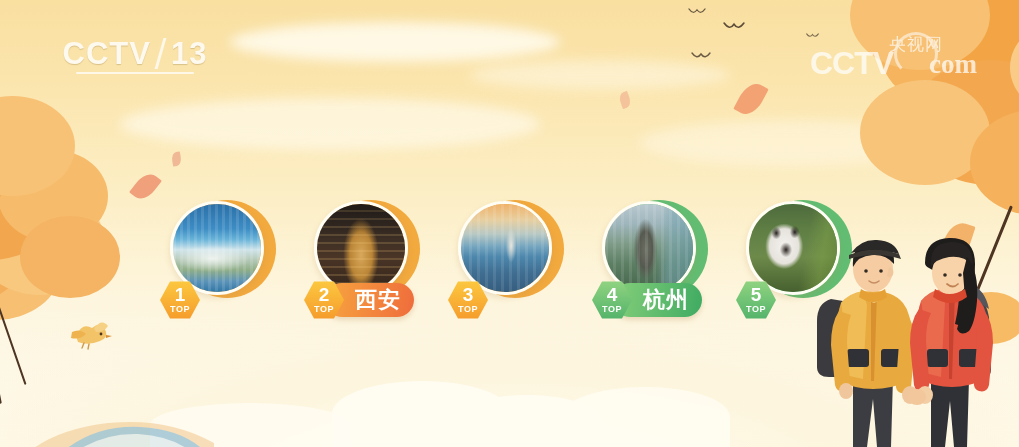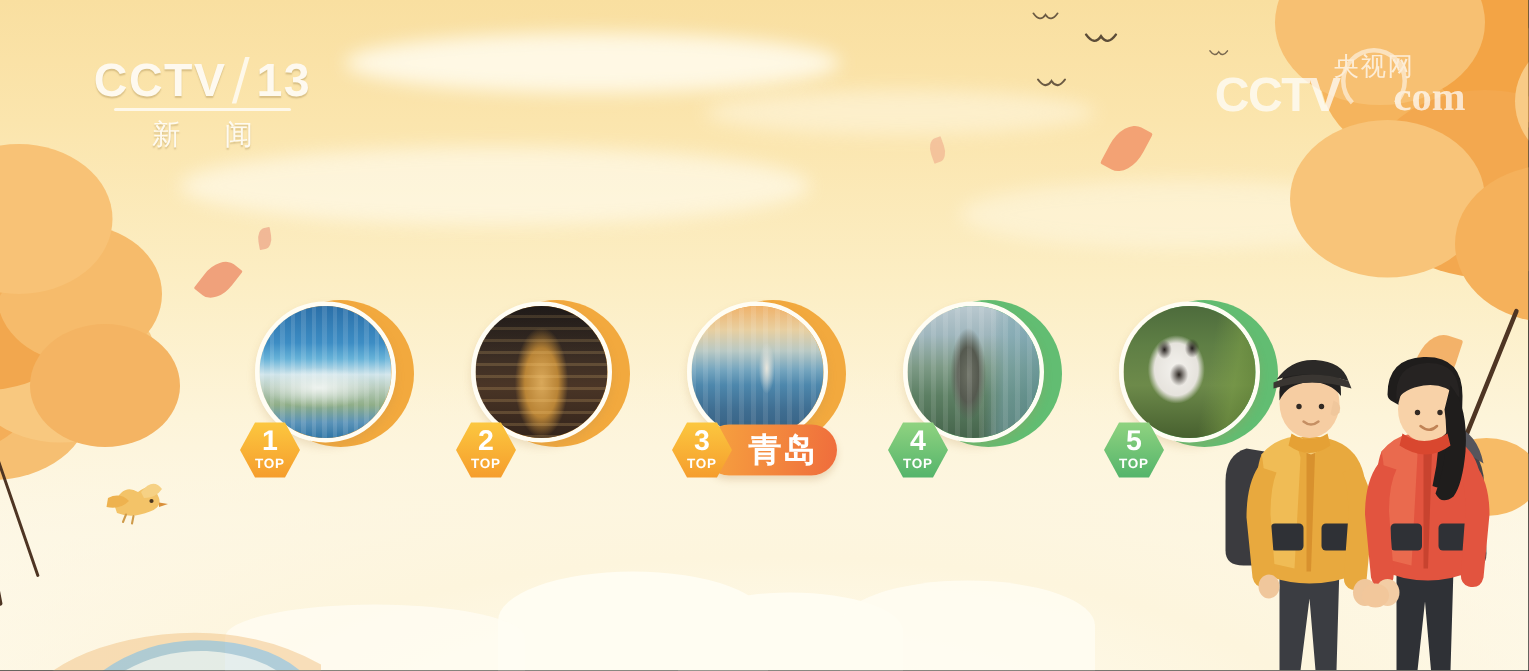--- a/index.html
+++ b/index.html
@@ -146,21 +146,20 @@
 
     <div class="blob" style="left:96px;top:332px;width:70px;height:52px;background:#f7bb66;"></div>
   </div>
 
   <div id="cctvlogo">
     <div class="row1">
       <span>CCTV</span>
       <span class="slashnum"><span>13</span></span>
     </div>
     <div class="rule"></div>
-    <div class="row2">新 闻</div>
   </div>
 
   <div id="watermark">
     <div id="wmring"></div>
     <div class="wmrow">
       <div class="wmleft">CCTV</div>
       <div class="wmright">
         <span class="wmcn">央视网</span>
         <span class="wmcom">com</span>
       </div>
@@ -191,52 +190,53 @@
         <div class="ph" style="background:linear-gradient(180deg,#2a2320 0%,#3a2d24 35%,#4a3526 60%,#33241b 100%);"></div>
         <div class="ph" style="background:radial-gradient(28% 58% at 50% 58%, #d9a85a 0%, #b98436 45%, rgba(0,0,0,0) 72%);"></div>
         <div class="ph" style="background:repeating-linear-gradient(0deg,rgba(255,210,130,.18) 0 2px,rgba(0,0,0,0) 2px 8px);"></div>
         <div class="ph" style="background:linear-gradient(180deg,rgba(0,0,0,.25),rgba(0,0,0,0) 40%);"></div>
       </div>
       <div class="badge">
         <div class="hex" style="background:linear-gradient(180deg,#fcc940,#f59b2c);">
           <span class="n">2</span>
           <span class="t">TOP</span>
         </div>
+        <div class="pill" style="background:linear-gradient(100deg,#f7a63f,#ef6c3c);">西安</div>
       </div>
     </div>
 
     <div class="rank">
       <div class="arc" style="background:#f2a93e;"></div>
       <div class="photo">
         <div class="ph" style="background:linear-gradient(180deg,#f0b26a 0%,#e8cfa0 18%,#b9c9c4 34%,#76a6bf 48%,#4d87ac 60%,#3f6e92 78%,#355d7e 100%);"></div>
         <div class="ph" style="background:repeating-linear-gradient(90deg,rgba(255,255,255,.1) 0 3px,rgba(0,0,0,0) 3px 8px);"></div>
         <div class="ph" style="background:radial-gradient(8% 26% at 57% 47%, #e8e6dd 0%, rgba(232,230,221,0) 75%);"></div>
       </div>
       <div class="badge">
         <div class="hex" style="background:linear-gradient(180deg,#fcc940,#f59b2c);">
           <span class="n">3</span>
           <span class="t">TOP</span>
         </div>
-        <div class="pill" style="background:linear-gradient(100deg,#f7a63f,#ef6c3c);">青岛</div>
       </div>
     </div>
 
     <div class="rank">
       <div class="arc" style="background:#62bd72;"></div>
       <div class="photo">
         <div class="ph" style="background:linear-gradient(180deg,#b9c8cf 0%,#9fb6bd 22%,#7d9a86 46%,#5c7f63 68%,#45644b 100%);"></div>
         <div class="ph" style="background:radial-gradient(20% 52% at 46% 52%, #6b6f63 0%, #55594f 40%, rgba(0,0,0,0) 68%);"></div>
         <div class="ph" style="background:linear-gradient(95deg,rgba(0,0,0,0) 58%,rgba(120,165,175,.55) 72%,rgba(95,150,165,.6) 100%);"></div>
         <div class="ph" style="background:repeating-linear-gradient(90deg,rgba(255,255,255,.1) 0 3px,rgba(0,0,0,0) 3px 8px);"></div>
       </div>
       <div class="badge">
         <div class="hex" style="background:linear-gradient(180deg,#92d481,#52b36a);">
           <span class="n">4</span>
           <span class="t">TOP</span>
         </div>
+        <div class="pill" style="background:linear-gradient(100deg,#86cf7a,#3fab62);">杭州</div>
       </div>
     </div>
 
     <div class="rank">
       <div class="arc" style="background:#62bd72;"></div>
       <div class="photo">
         <div class="ph" style="background:linear-gradient(180deg,#4d6b3c 0%,#5f7f45 30%,#6d8a4a 60%,#47602f 100%);"></div>
         <div class="ph" style="background:radial-gradient(30% 36% at 40% 48%, #f4f2ee 0%, #e6e3dd 55%, rgba(0,0,0,0) 72%);"></div>
         <div class="ph" style="background:radial-gradient(7% 9% at 31% 33%, #26211e 0%, rgba(38,33,30,0) 80%), radial-gradient(7% 9% at 52% 32%, #26211e 0%, rgba(38,33,30,0) 80%);"></div>
         <div class="ph" style="background:radial-gradient(9% 11% at 42% 52%, #2b2520 0%, rgba(43,37,32,0) 78%);"></div>

